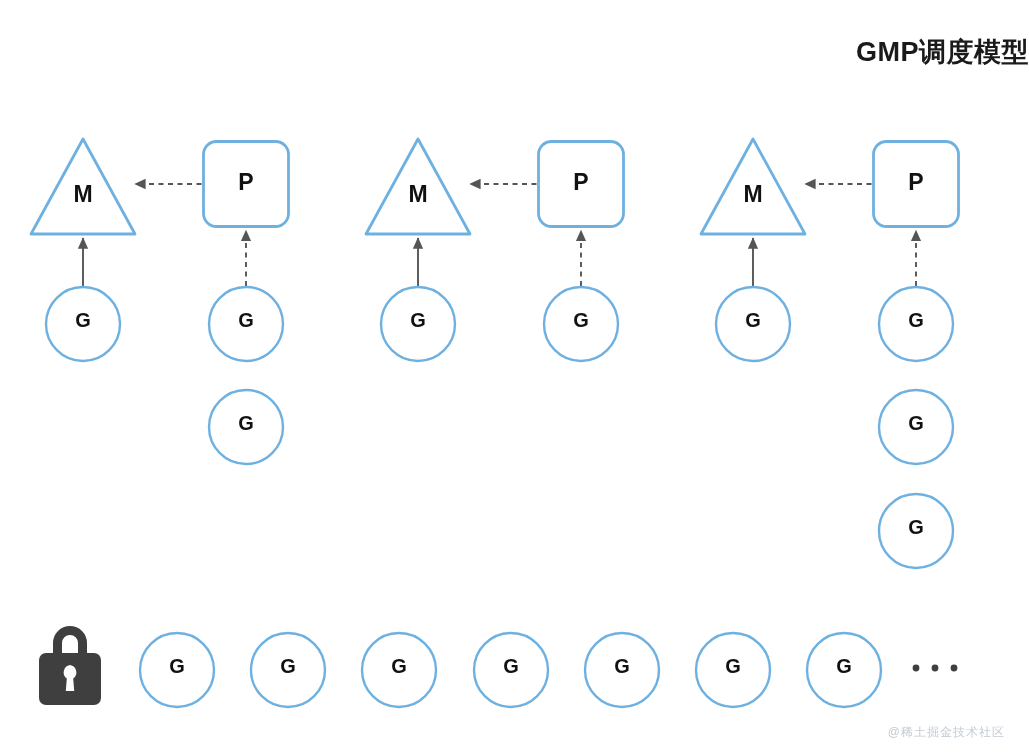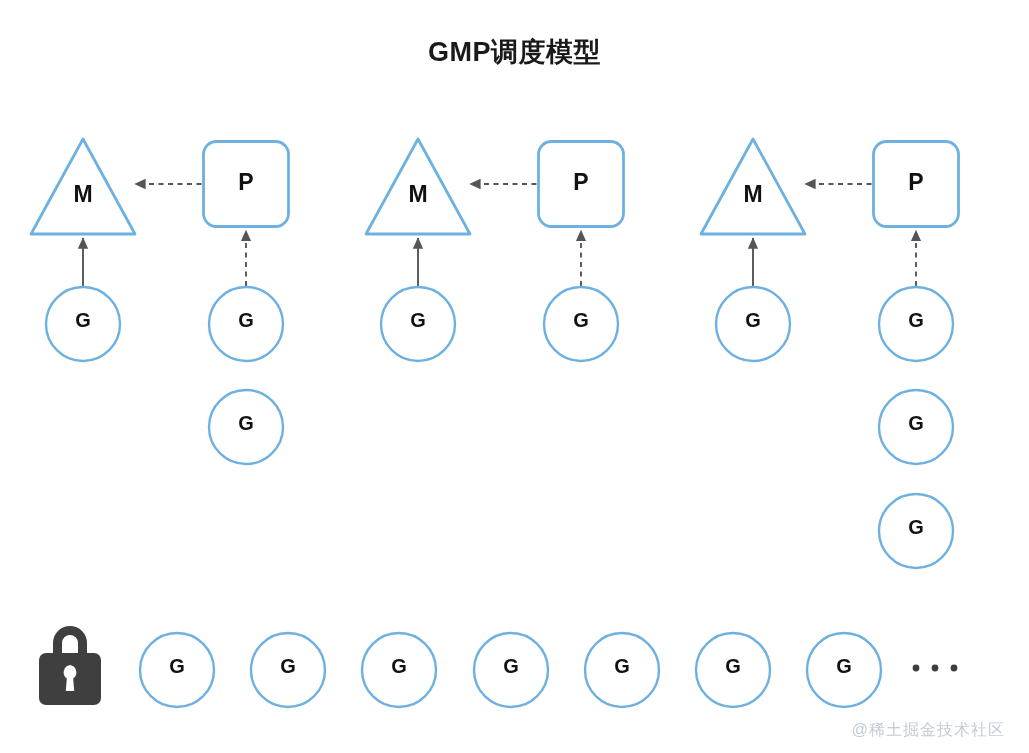--- a/index.html
+++ b/index.html
@@ -15,21 +15,21 @@
     width: 1029px;
     height: 753px;
     background: #ffffff;
     overflow: hidden;
   }
   #title {
     position: absolute;
     left: 0;
     top: 34px;
     width: 1029px;
-    text-align: center;
+    text-align: right;
     font-size: 27px;
     font-weight: bold;
     color: #1a1a1a;
     letter-spacing: 0.5px;
   }
   #diagram {
     position: absolute;
     left: 0;
     top: 0;
   }
@@ -43,21 +43,21 @@
   .label-m, .label-p {
     font-size: 23px;
   }
   .label-g {
     font-size: 20px;
   }
   #watermark {
     position: absolute;
     right: 24px;
     bottom: 12px;
-    font-size: 16px;
+    font-size: 12px;
     color: #c3cbd4;
     letter-spacing: 1px;
   }
 </style>
 </head>
 <body>
 
 <div id="canvas">
 
   <div id="title">GMP调度模型</div>

